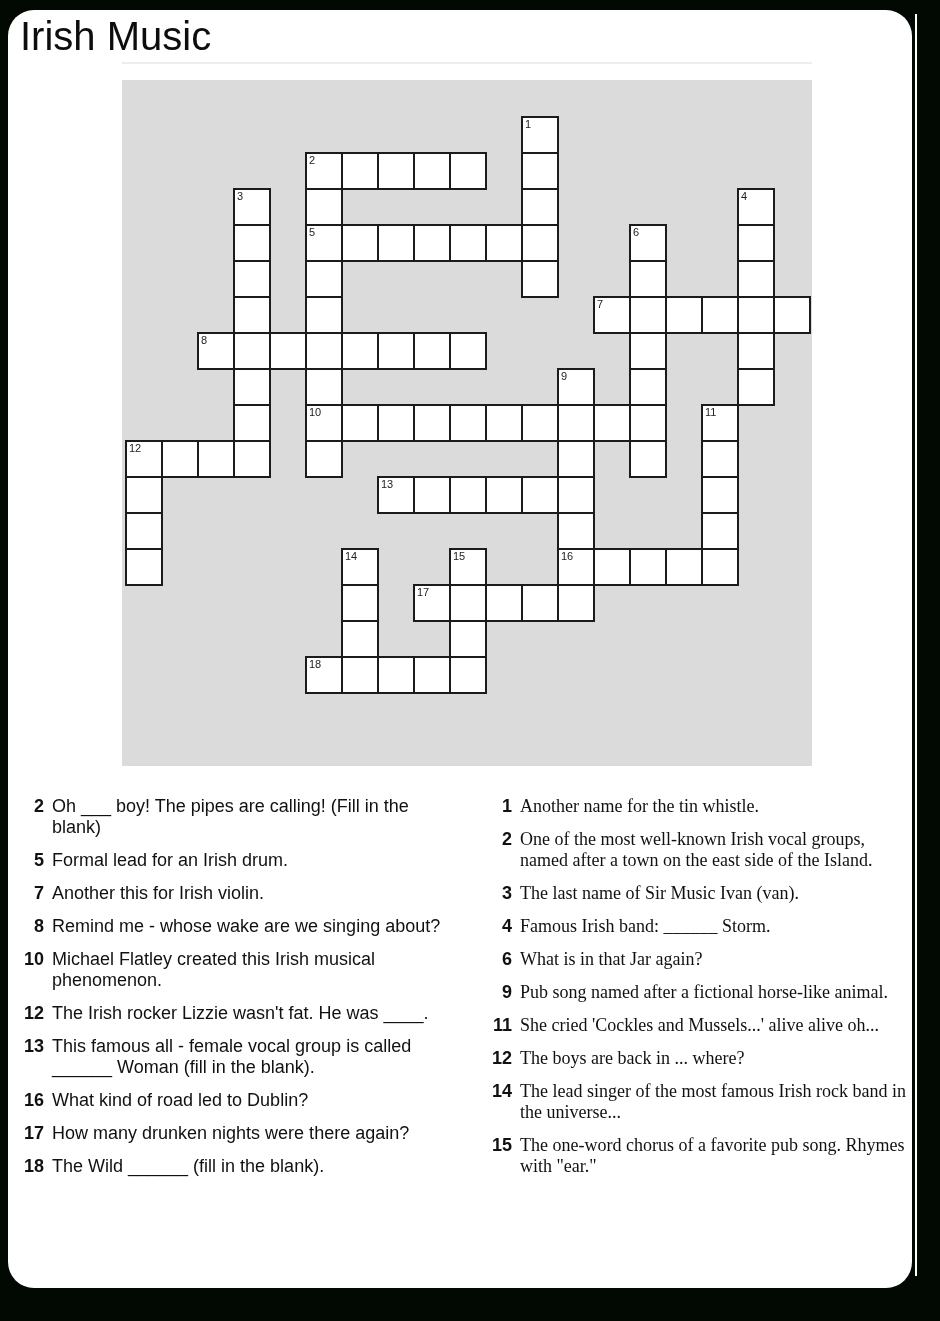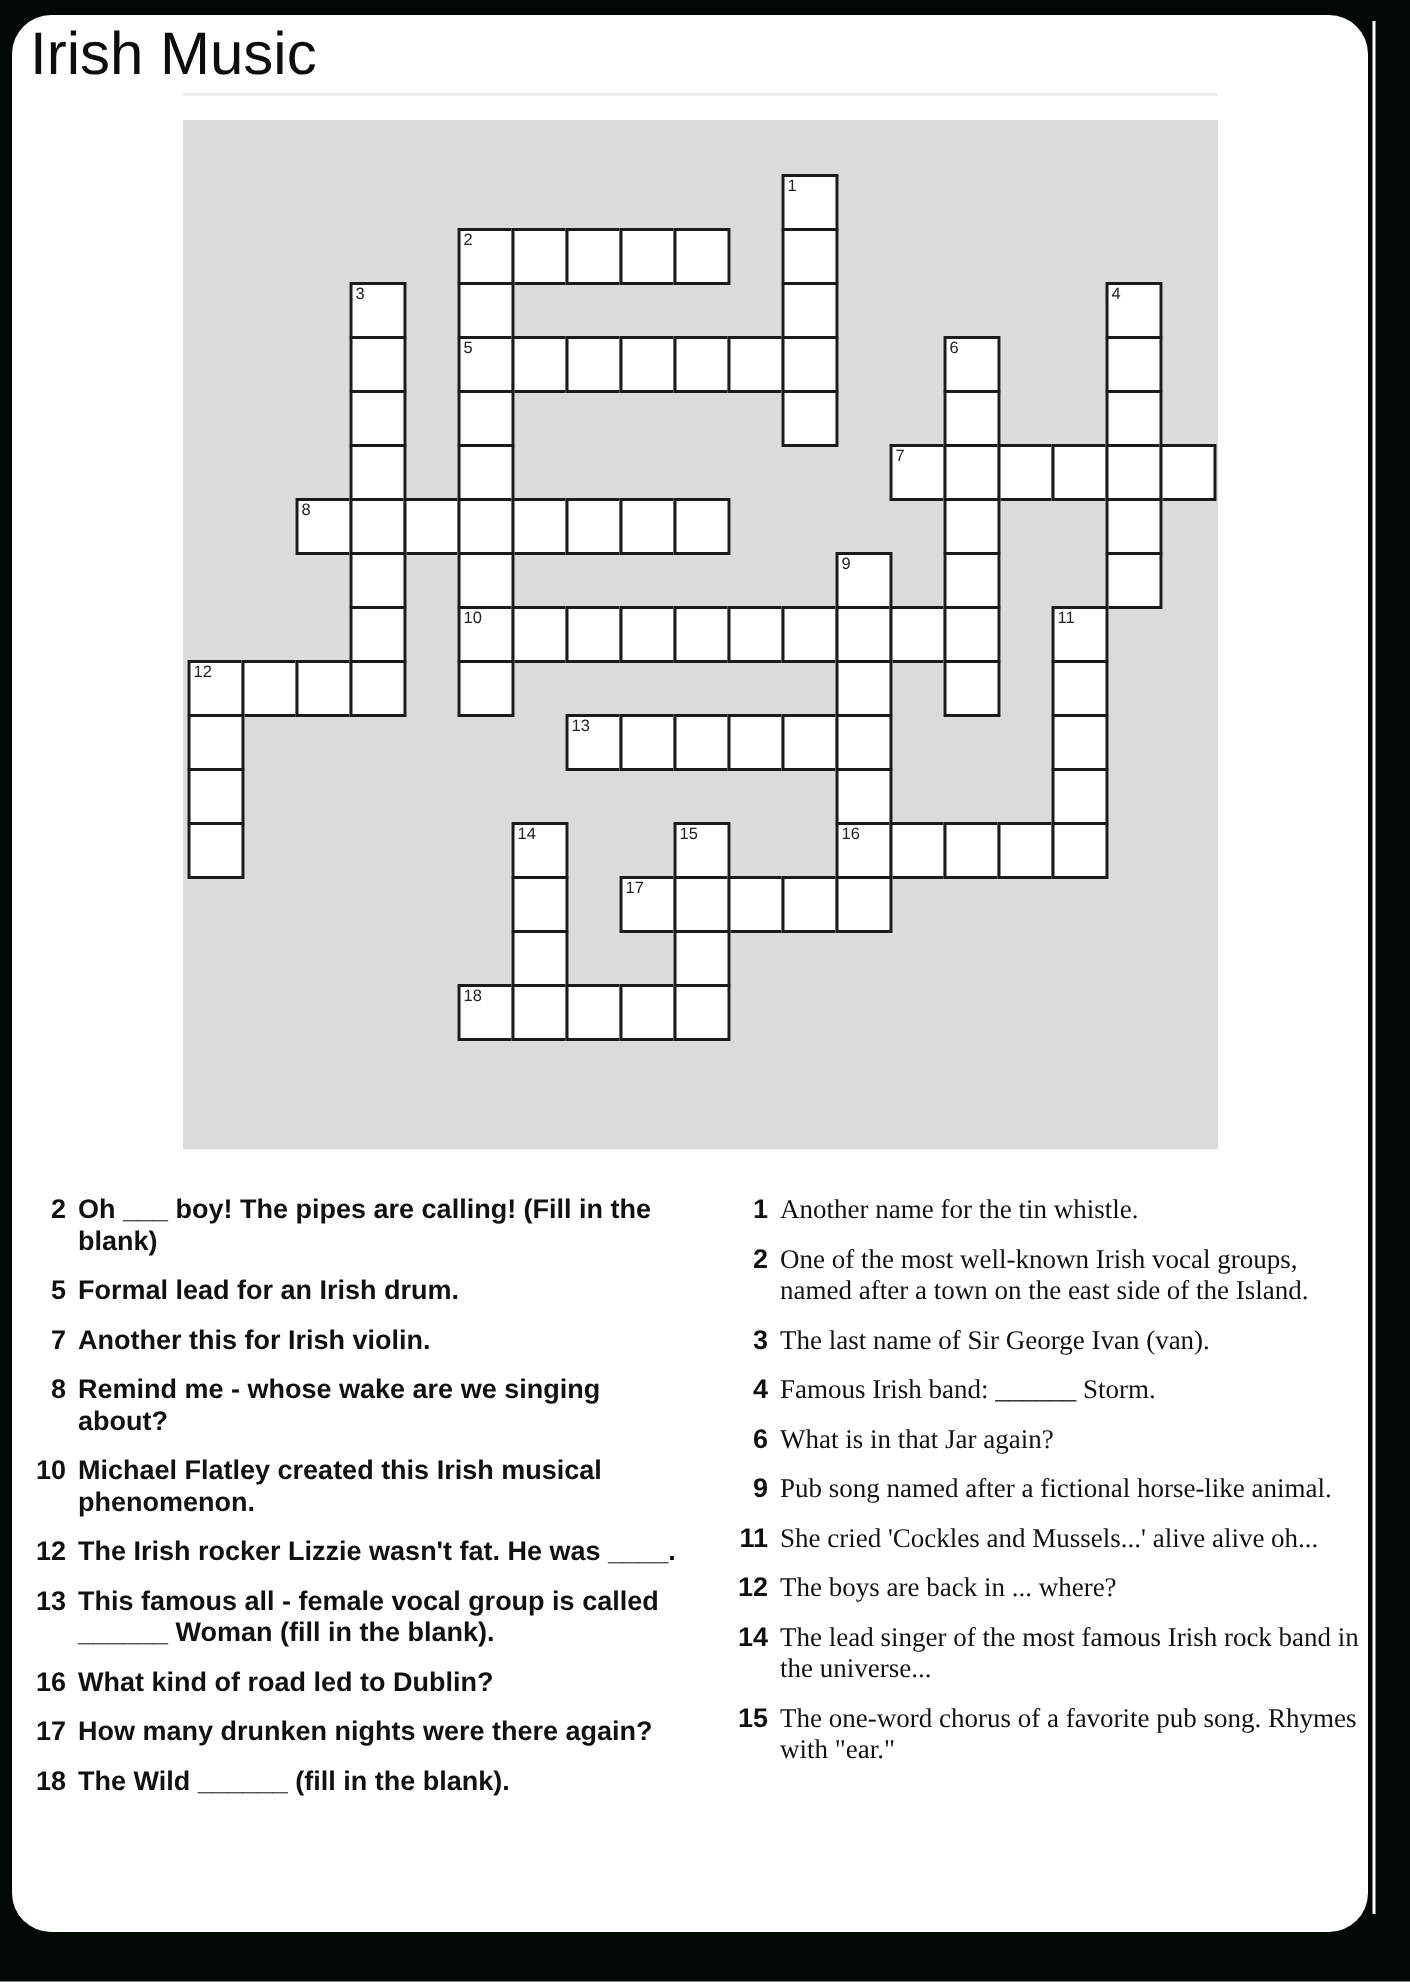--- a/index.html
+++ b/index.html
@@ -46,21 +46,21 @@
     margin:0 0 16px 30px;
   }
   .clue{display:flex;margin-bottom:12px;}
   .clue .cnum{
     flex:none;width:22px;text-align:right;
     font-size:18px;line-height:21px;font-weight:bold;color:#111111;
   }
   .clue .ctext{
     margin-left:8px;font-size:18px;line-height:21px;color:#111111;
   }
-  .col-across .ctext{width:408px;font-weight:bold;}
+  .col-across .ctext{width:408px;}
   .col-down .ctext{width:392px;font-family:Liberation Serif, serif;}
 </style>
 </head>
 <body>
 
 <div class="page">
   <div class="title">Irish Music</div>
   <div class="title-rule"></div>
 
   <div class="panel">
@@ -255,21 +255,21 @@
           <div class="clue">
             <div class="cnum">1</div>
             <div class="ctext">Another name for the tin whistle.</div>
           </div>
           <div class="clue">
             <div class="cnum">2</div>
             <div class="ctext">One of the most well-known Irish vocal groups, named after a town on the east side of the Island.</div>
           </div>
           <div class="clue">
             <div class="cnum">3</div>
-            <div class="ctext">The last name of Sir George Ivan (van).</div>
+            <div class="ctext">The last name of Sir Music Ivan (van).</div>
           </div>
           <div class="clue">
             <div class="cnum">4</div>
             <div class="ctext">Famous Irish band: ______ Storm.</div>
           </div>
           <div class="clue">
             <div class="cnum">6</div>
             <div class="ctext">What is in that Jar again?</div>
           </div>
           <div class="clue">

